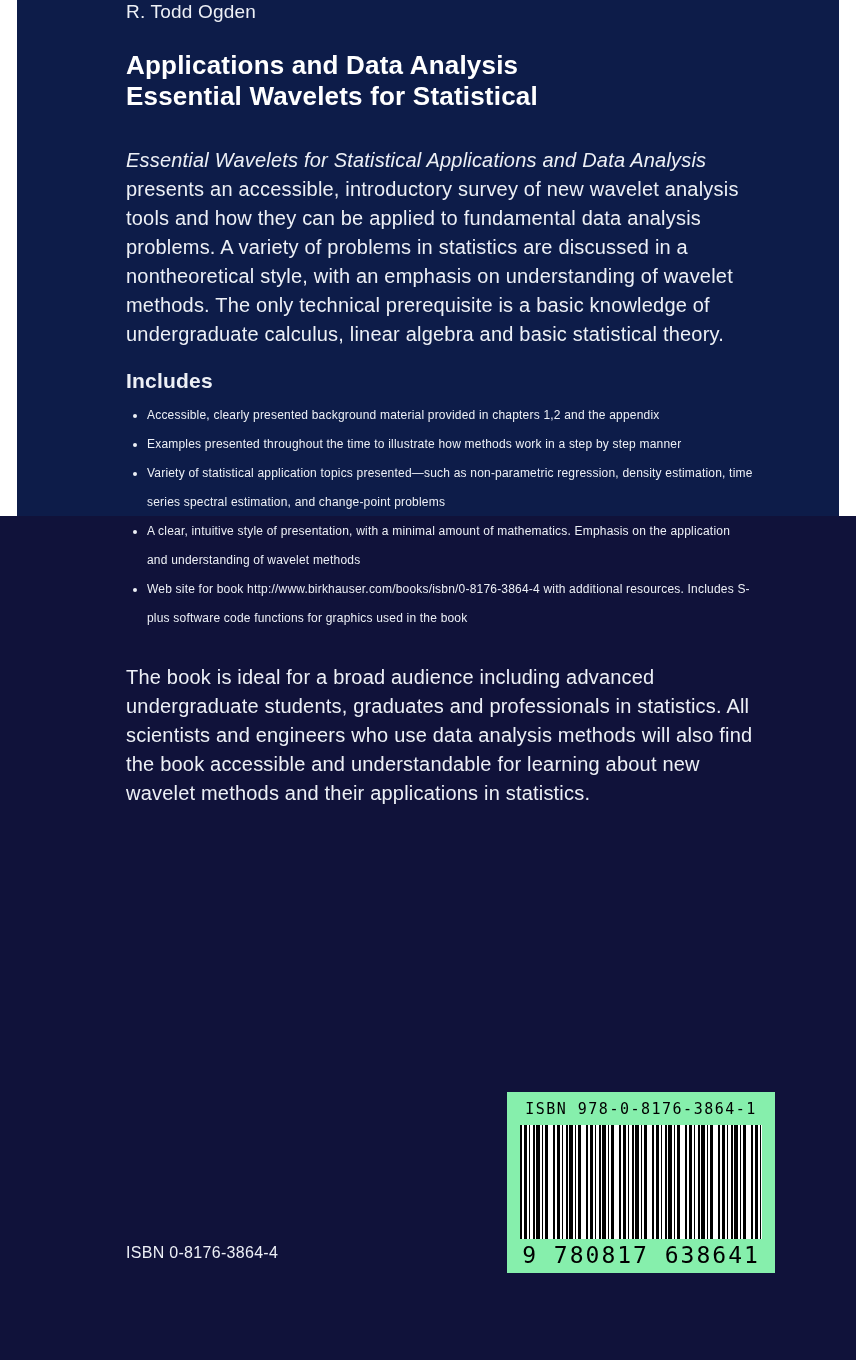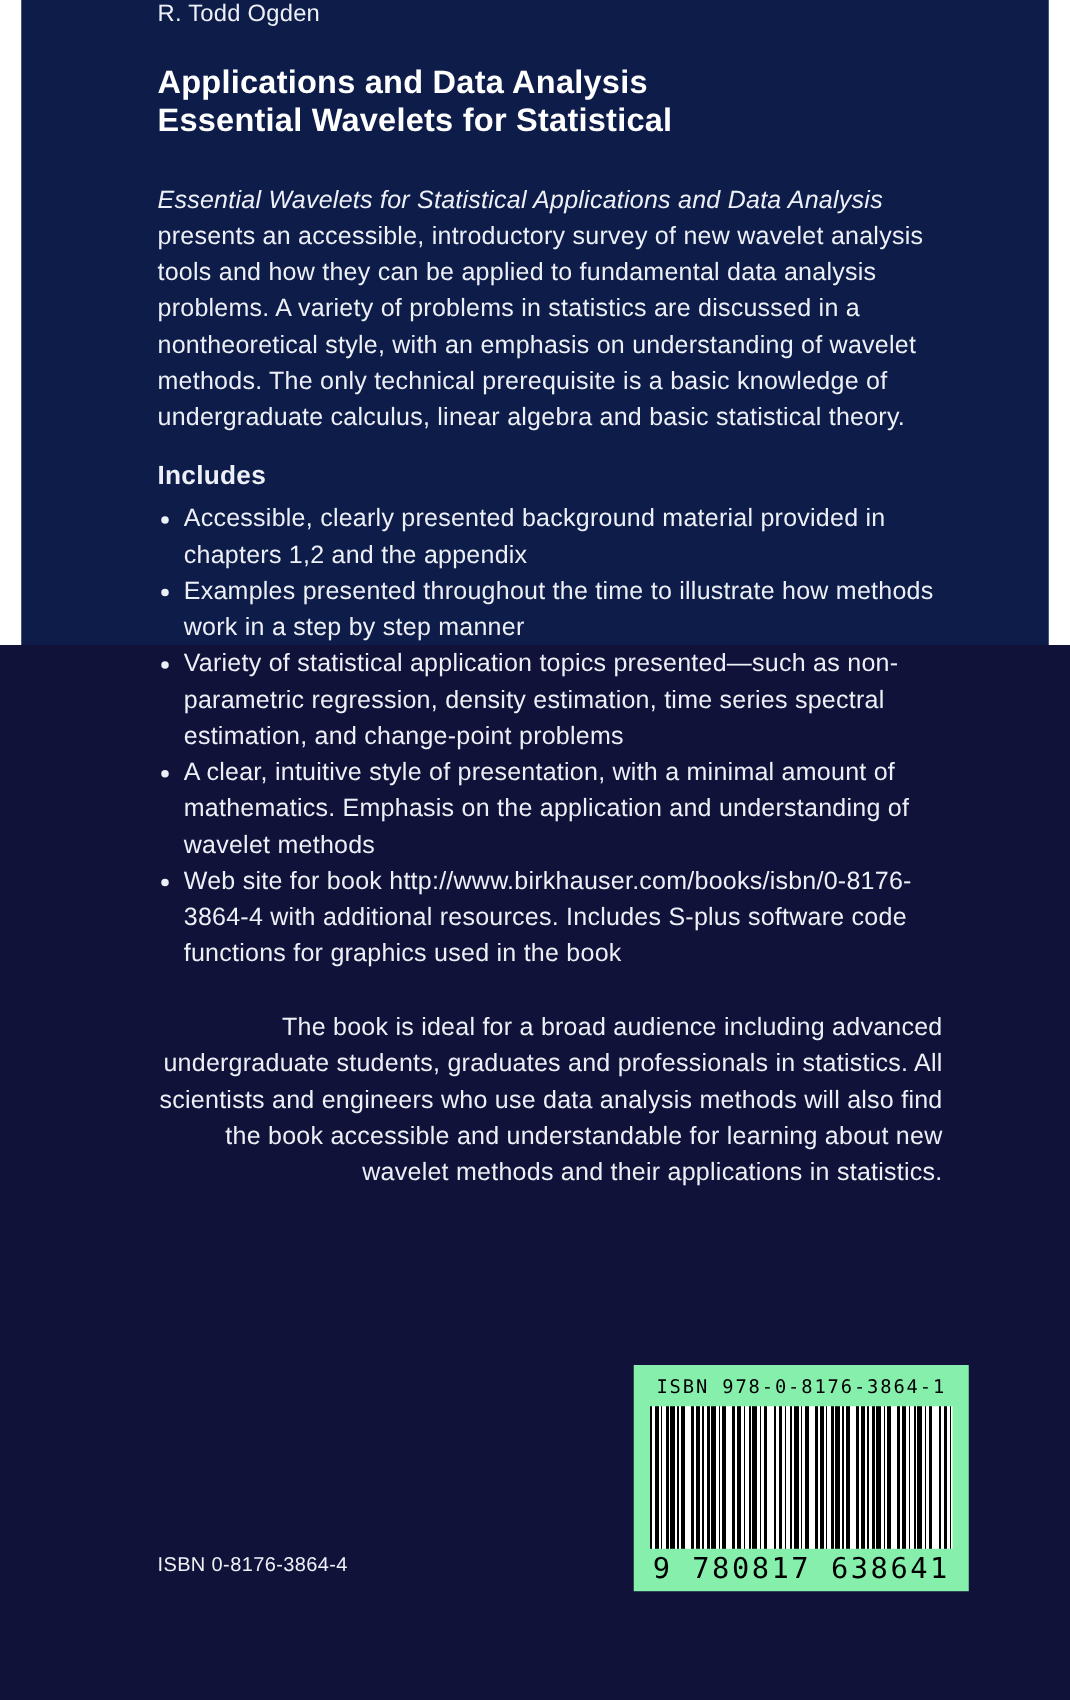--- a/index.html
+++ b/index.html
@@ -38,27 +38,27 @@
   }
   .intro .it { font-style:italic; }
   .features-h {
     margin-top:20px;
     font-size:21px; font-weight:bold; letter-spacing:0.2px;
   }
   ul.features {
     margin:8px 0 0 0;
     padding-left:21px;
     list-style:disc outside;
-    font-size:20px; line-height:29px; letter-spacing:0.2px;
+    font-size:12px; line-height:29px; letter-spacing:0.2px;
   }
   ul.features li { overflow-wrap:break-word; }
   ul.features li::marker { color:#edf0f6; }
   .closing {
     margin-top:30px;
-    font-size:20px; line-height:29px; letter-spacing:0.2px;text-align:right;
+    font-size:20px; line-height:29px; letter-spacing:0.2px;
   }
   .isbn-bottom {
     position:absolute; left:126px; top:1244px;
     color:#edf0f6; font-size:16px; letter-spacing:0.3px;
   }
   .barcode {
     position:absolute; left:507px; top:1092px;
     width:268px; height:181px;
     background:#86efac; color:#000000;
     text-align:center;

